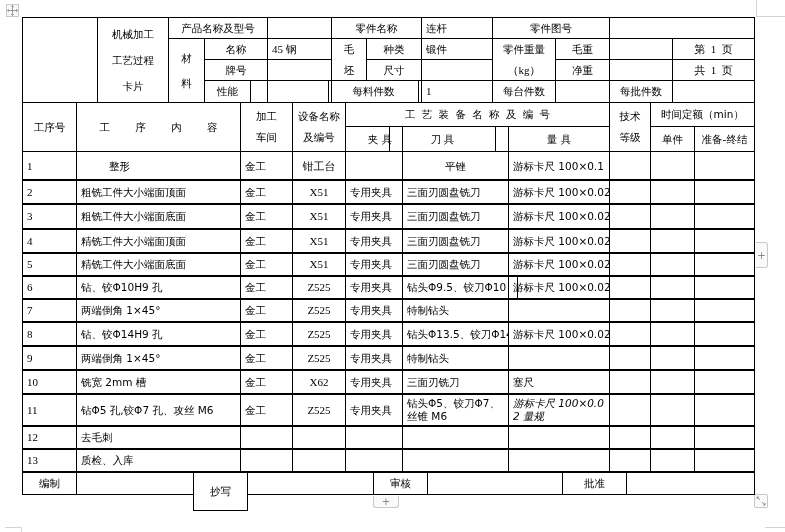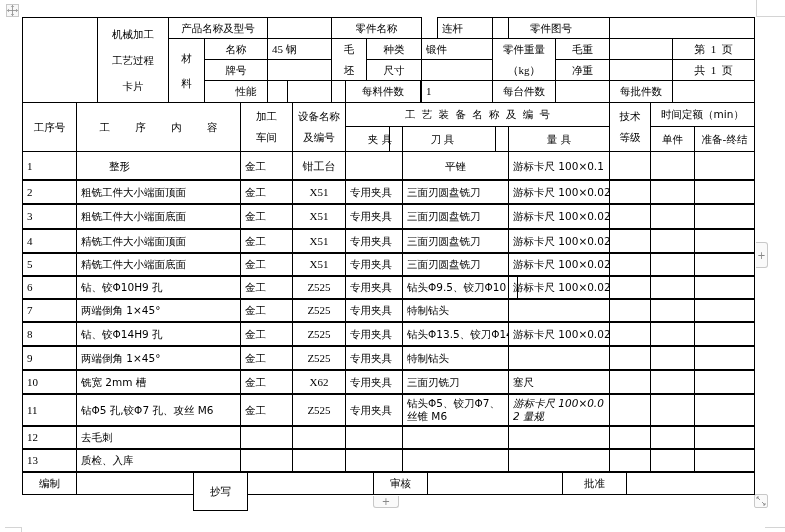--- a/index.html
+++ b/index.html
@@ -77,33 +77,33 @@
 
   <div class="cell multi c" style="left:97px;top:17px;width:72px;height:86px;gap:13px;">
     <span>机械加工</span>
     <span>工艺过程</span>
     <span>卡片</span>
   </div>
 
   <div class="cell c" style="left:168px;top:17px;width:100px;height:22px;">产品名称及型号</div>
   <div class="cell l" style="left:267px;top:17px;width:65px;height:22px;"></div>
   <div class="cell c" style="left:331px;top:17px;width:91px;height:22px;">零件名称</div>
-  <div class="cell l" style="left:421px;top:17px;width:72px;height:22px;margin-left:16px;">连杆</div>
+  <div class="cell l" style="left:421px;top:17px;width:72px;height:22px;">连杆</div>
   <div class="cell c" style="left:492px;top:17px;width:118px;height:22px;">零件图号</div>
   <div class="cell l" style="left:609px;top:17px;width:146px;height:22px;"></div>
 
   <div class="cell multi c" style="left:168px;top:38px;width:37px;height:65px;gap:12px;">
     <span>材</span>
     <span>料</span>
   </div>
   <div class="cell c" style="left:204px;top:38px;width:64px;height:22px;">名称</div>
   <div class="cell l ser" style="left:267px;top:38px;width:65px;height:22px;">45 钢</div>
   <div class="cell c" style="left:204px;top:59px;width:64px;height:22px;">牌号</div>
   <div class="cell l" style="left:267px;top:59px;width:65px;height:22px;"></div>
-  <div class="cell c" style="left:204px;top:80px;width:84px;height:23px;font-family:Liberation Serif, serif;">性能</div>
+  <div class="cell c" style="left:204px;top:80px;width:47px;height:23px;font-family:Liberation Serif, serif;">性能</div>
   <div class="cell l" style="left:267px;top:80px;width:65px;height:23px;"></div>
 
   <div class="cell multi c" style="left:331px;top:38px;width:36px;height:43px;gap:8px;">
     <span>毛</span>
     <span>坯</span>
   </div>
   <div class="cell c" style="left:366px;top:38px;width:56px;height:22px;">种类</div>
   <div class="cell l" style="left:421px;top:38px;width:72px;height:22px;">锻件</div>
   <div class="cell c" style="left:366px;top:59px;width:56px;height:22px;">尺寸</div>
   <div class="cell l" style="left:421px;top:59px;width:72px;height:22px;"></div>
@@ -112,21 +112,21 @@
     <span>零件重量</span>
     <span class="ser">（kg）</span>
   </div>
   <div class="cell c" style="left:555px;top:38px;width:55px;height:22px;">毛重</div>
   <div class="cell l" style="left:609px;top:38px;width:64px;height:22px;"></div>
   <div class="cell c ser" style="left:672px;top:38px;width:83px;height:22px;white-space:pre;">第  1  页</div>
   <div class="cell c" style="left:555px;top:59px;width:55px;height:22px;">净重</div>
   <div class="cell l" style="left:609px;top:59px;width:64px;height:22px;"></div>
   <div class="cell c ser" style="left:672px;top:59px;width:83px;height:22px;white-space:pre;">共  1  页</div>
 
-  <div class="cell c" style="left:345px;top:80px;width:76px;height:23px;">每料件数</div>
+  <div class="cell c" style="left:328px;top:80px;width:91px;height:23px;">每料件数</div>
   <div class="cell l ser" style="left:421px;top:80px;width:72px;height:23px;">1</div>
   <div class="cell c" style="left:492px;top:80px;width:64px;height:23px;">每台件数</div>
   <div class="cell l" style="left:555px;top:80px;width:55px;height:23px;"></div>
   <div class="cell c" style="left:609px;top:80px;width:64px;height:23px;">每批件数</div>
   <div class="cell l" style="left:672px;top:80px;width:83px;height:23px;"></div>
 
   <div class="cell c" style="left:22px;top:102px;width:55px;height:50px;">工序号</div>
   <div class="cell c" style="left:76px;top:102px;width:165px;height:50px;white-space:pre;word-spacing:22px;">工 序 内 容</div>
   <div class="cell multi c" style="left:240px;top:102px;width:53px;height:50px;gap:8px;">
     <span>加工</span>

